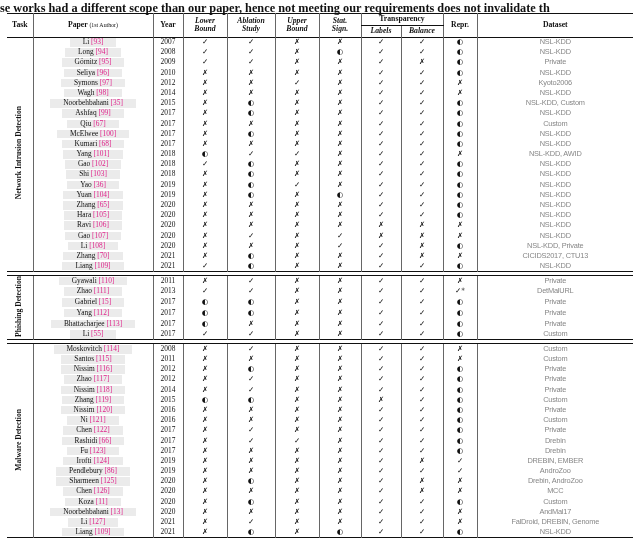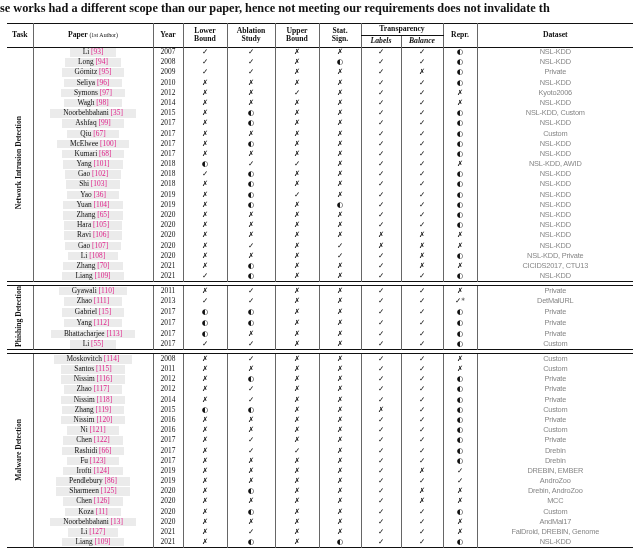--- a/index.html
+++ b/index.html
@@ -16,41 +16,41 @@
     top: 1px; left: 0;
     width: 640px;
     font-weight: bold;
     font-size: 12.3px;
     white-space: nowrap;
     overflow: hidden;
     color: #111;
   }
   table.cmp {
     position: absolute;
-    top: 23px; left: 7px;
+    top: 13px; left: 7px;
     width: 626px;
     border-collapse: collapse;
     table-layout: fixed;
     border-top: 1.5px solid #111;
     border-bottom: 1.5px solid #111;
   }
   .cmp th, .cmp td {
     border-left: 1px solid #666;
     text-align: center;
     vertical-align: middle;
     padding: 0;
     font-size: 7.4px;
     line-height: 1.15;
     overflow: hidden;
     white-space: nowrap;
   }
   .cmp .no-bl { border-left: none !important; }
   .cmp thead { border-bottom: 1px solid #111; }
   .cmp thead th { font-weight: bold; font-size: 7.7px; padding: 1px 0; }
-  .hl { display: block; }
+  .hl { display: block; font-style: italic; }
   .paper-sub { font-weight: normal; font-size: 5.9px; }
   .transparency-th { border-bottom: 1px solid #111; }
   .sub-th { font-style: italic; font-weight: bold; font-size: 7.2px; margin-top: 40px; }
   tbody.section td { height: 10.2px; }
   .task-cell { vertical-align: middle; }
   .vert {
     display: inline-block;
     writing-mode: vertical-rl;
     transform: rotate(180deg);
     font-weight: bold;

